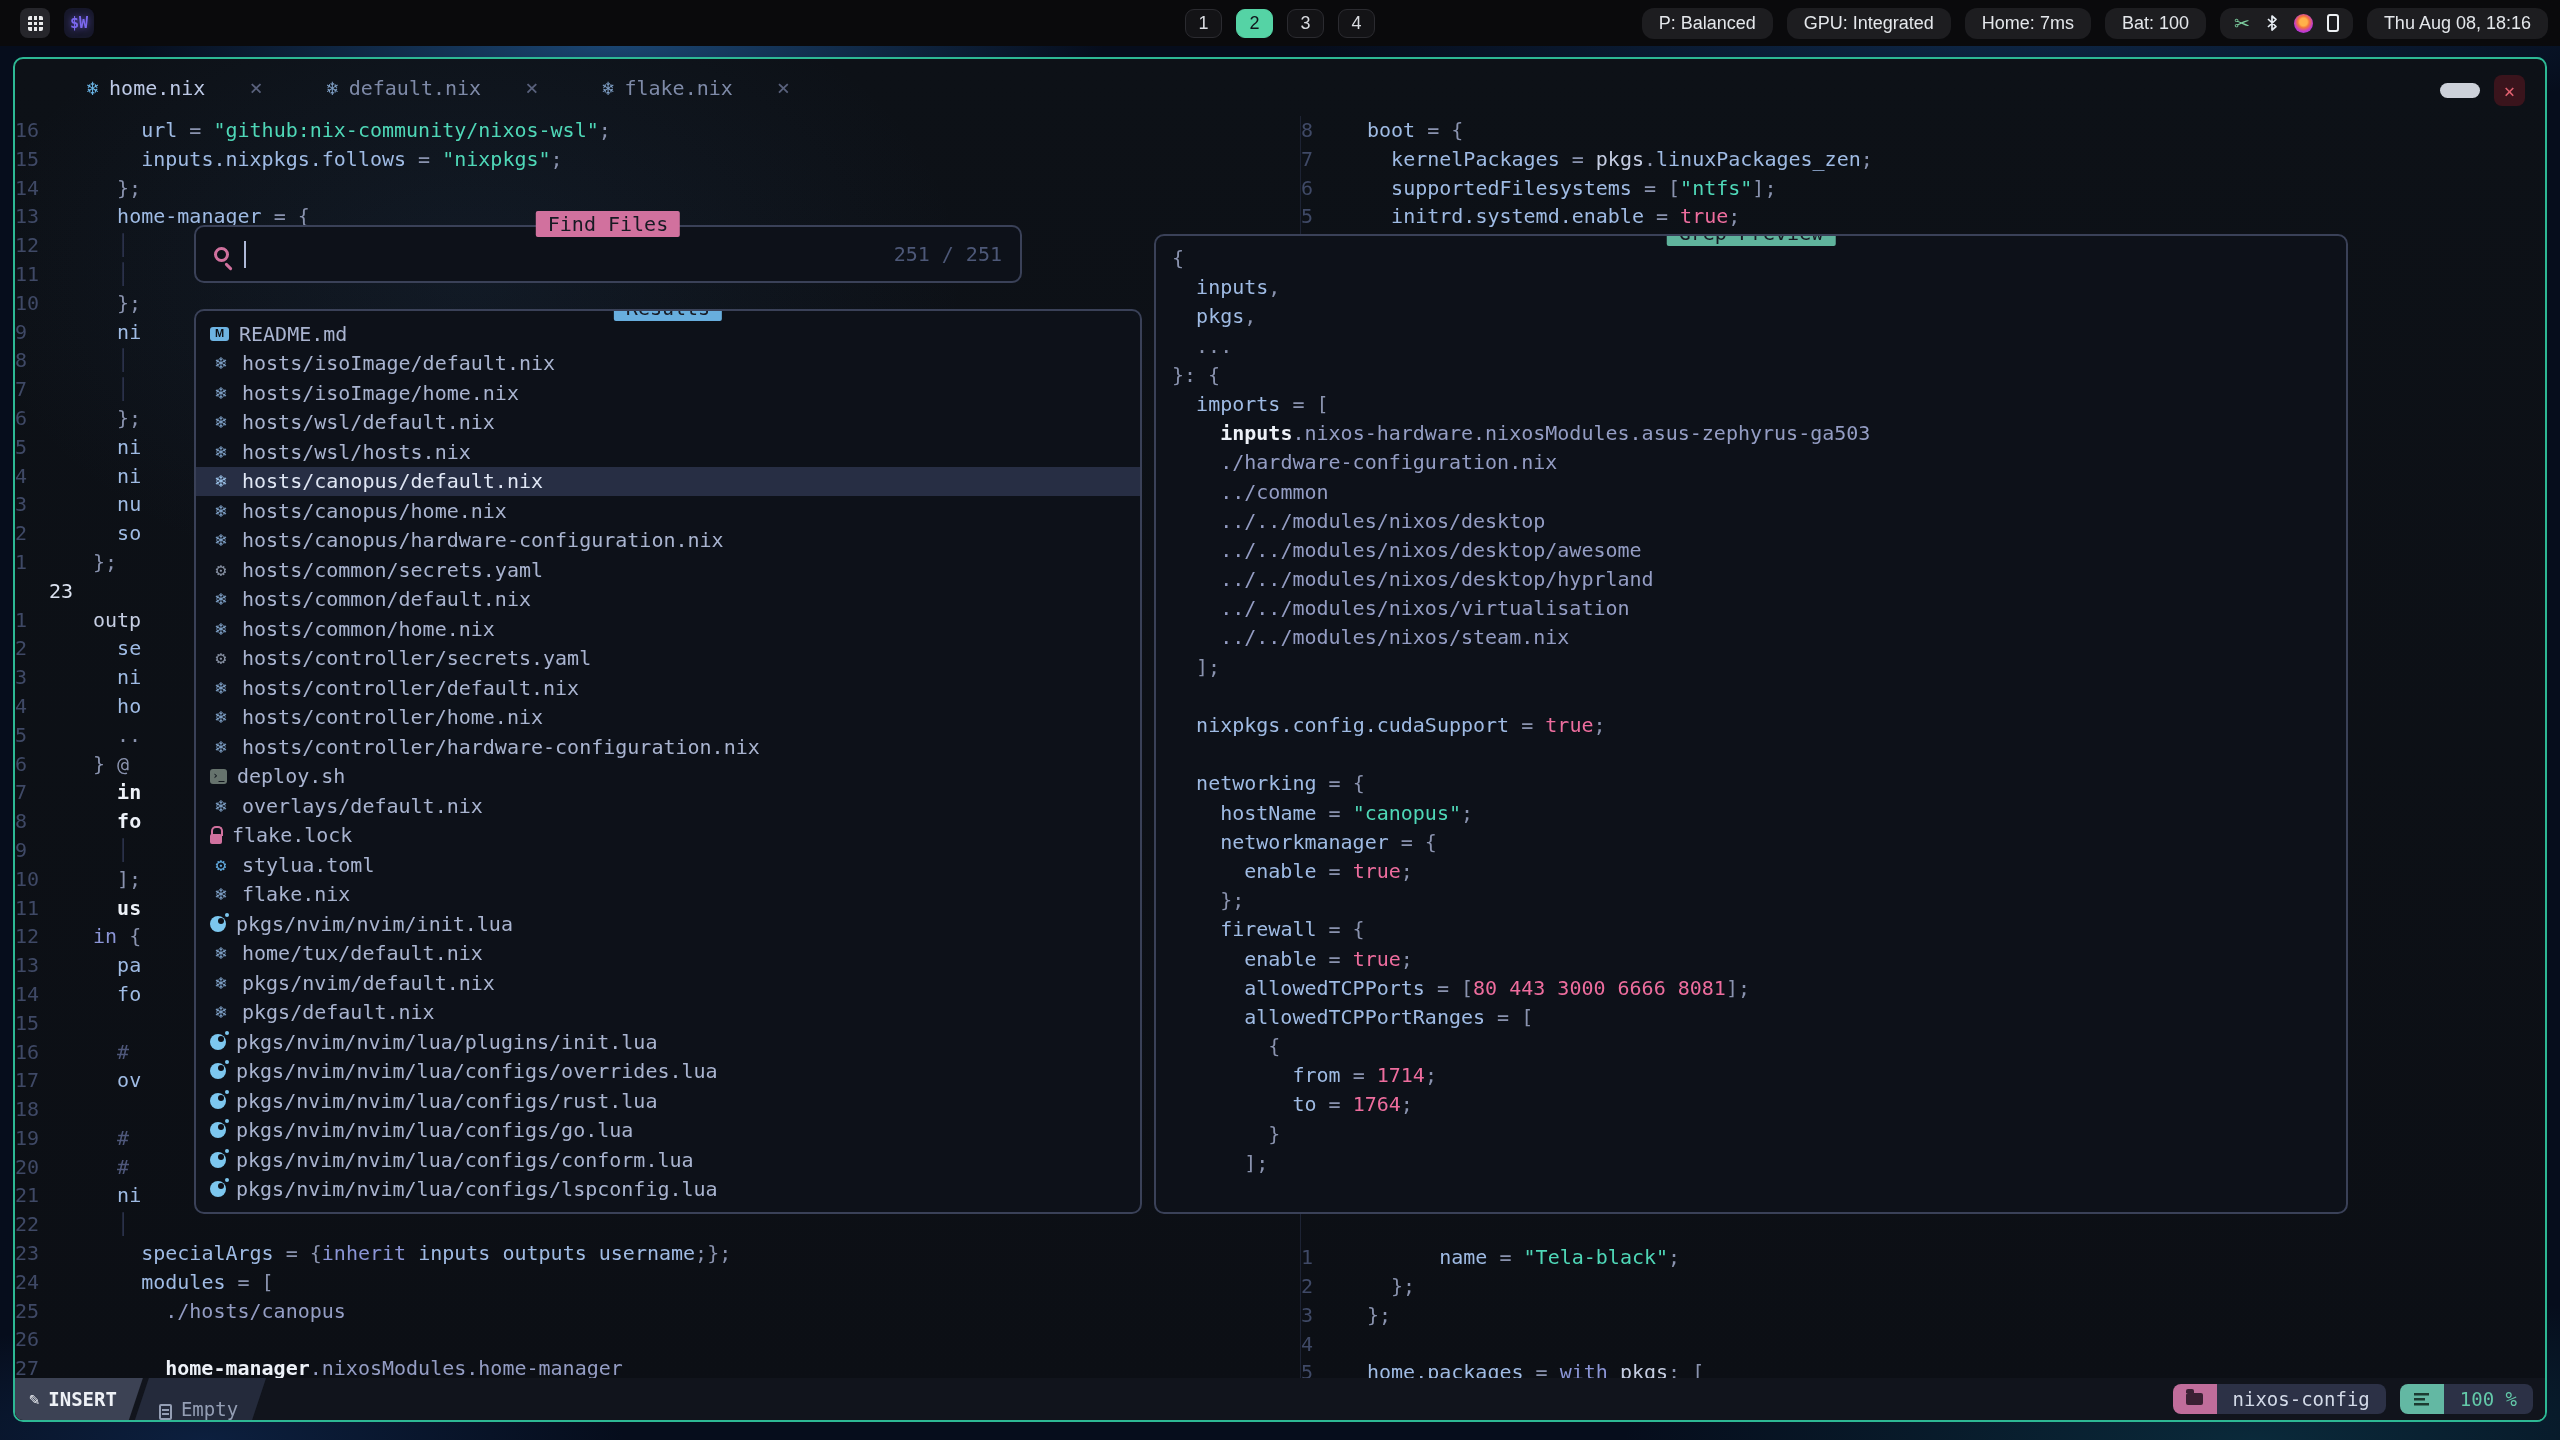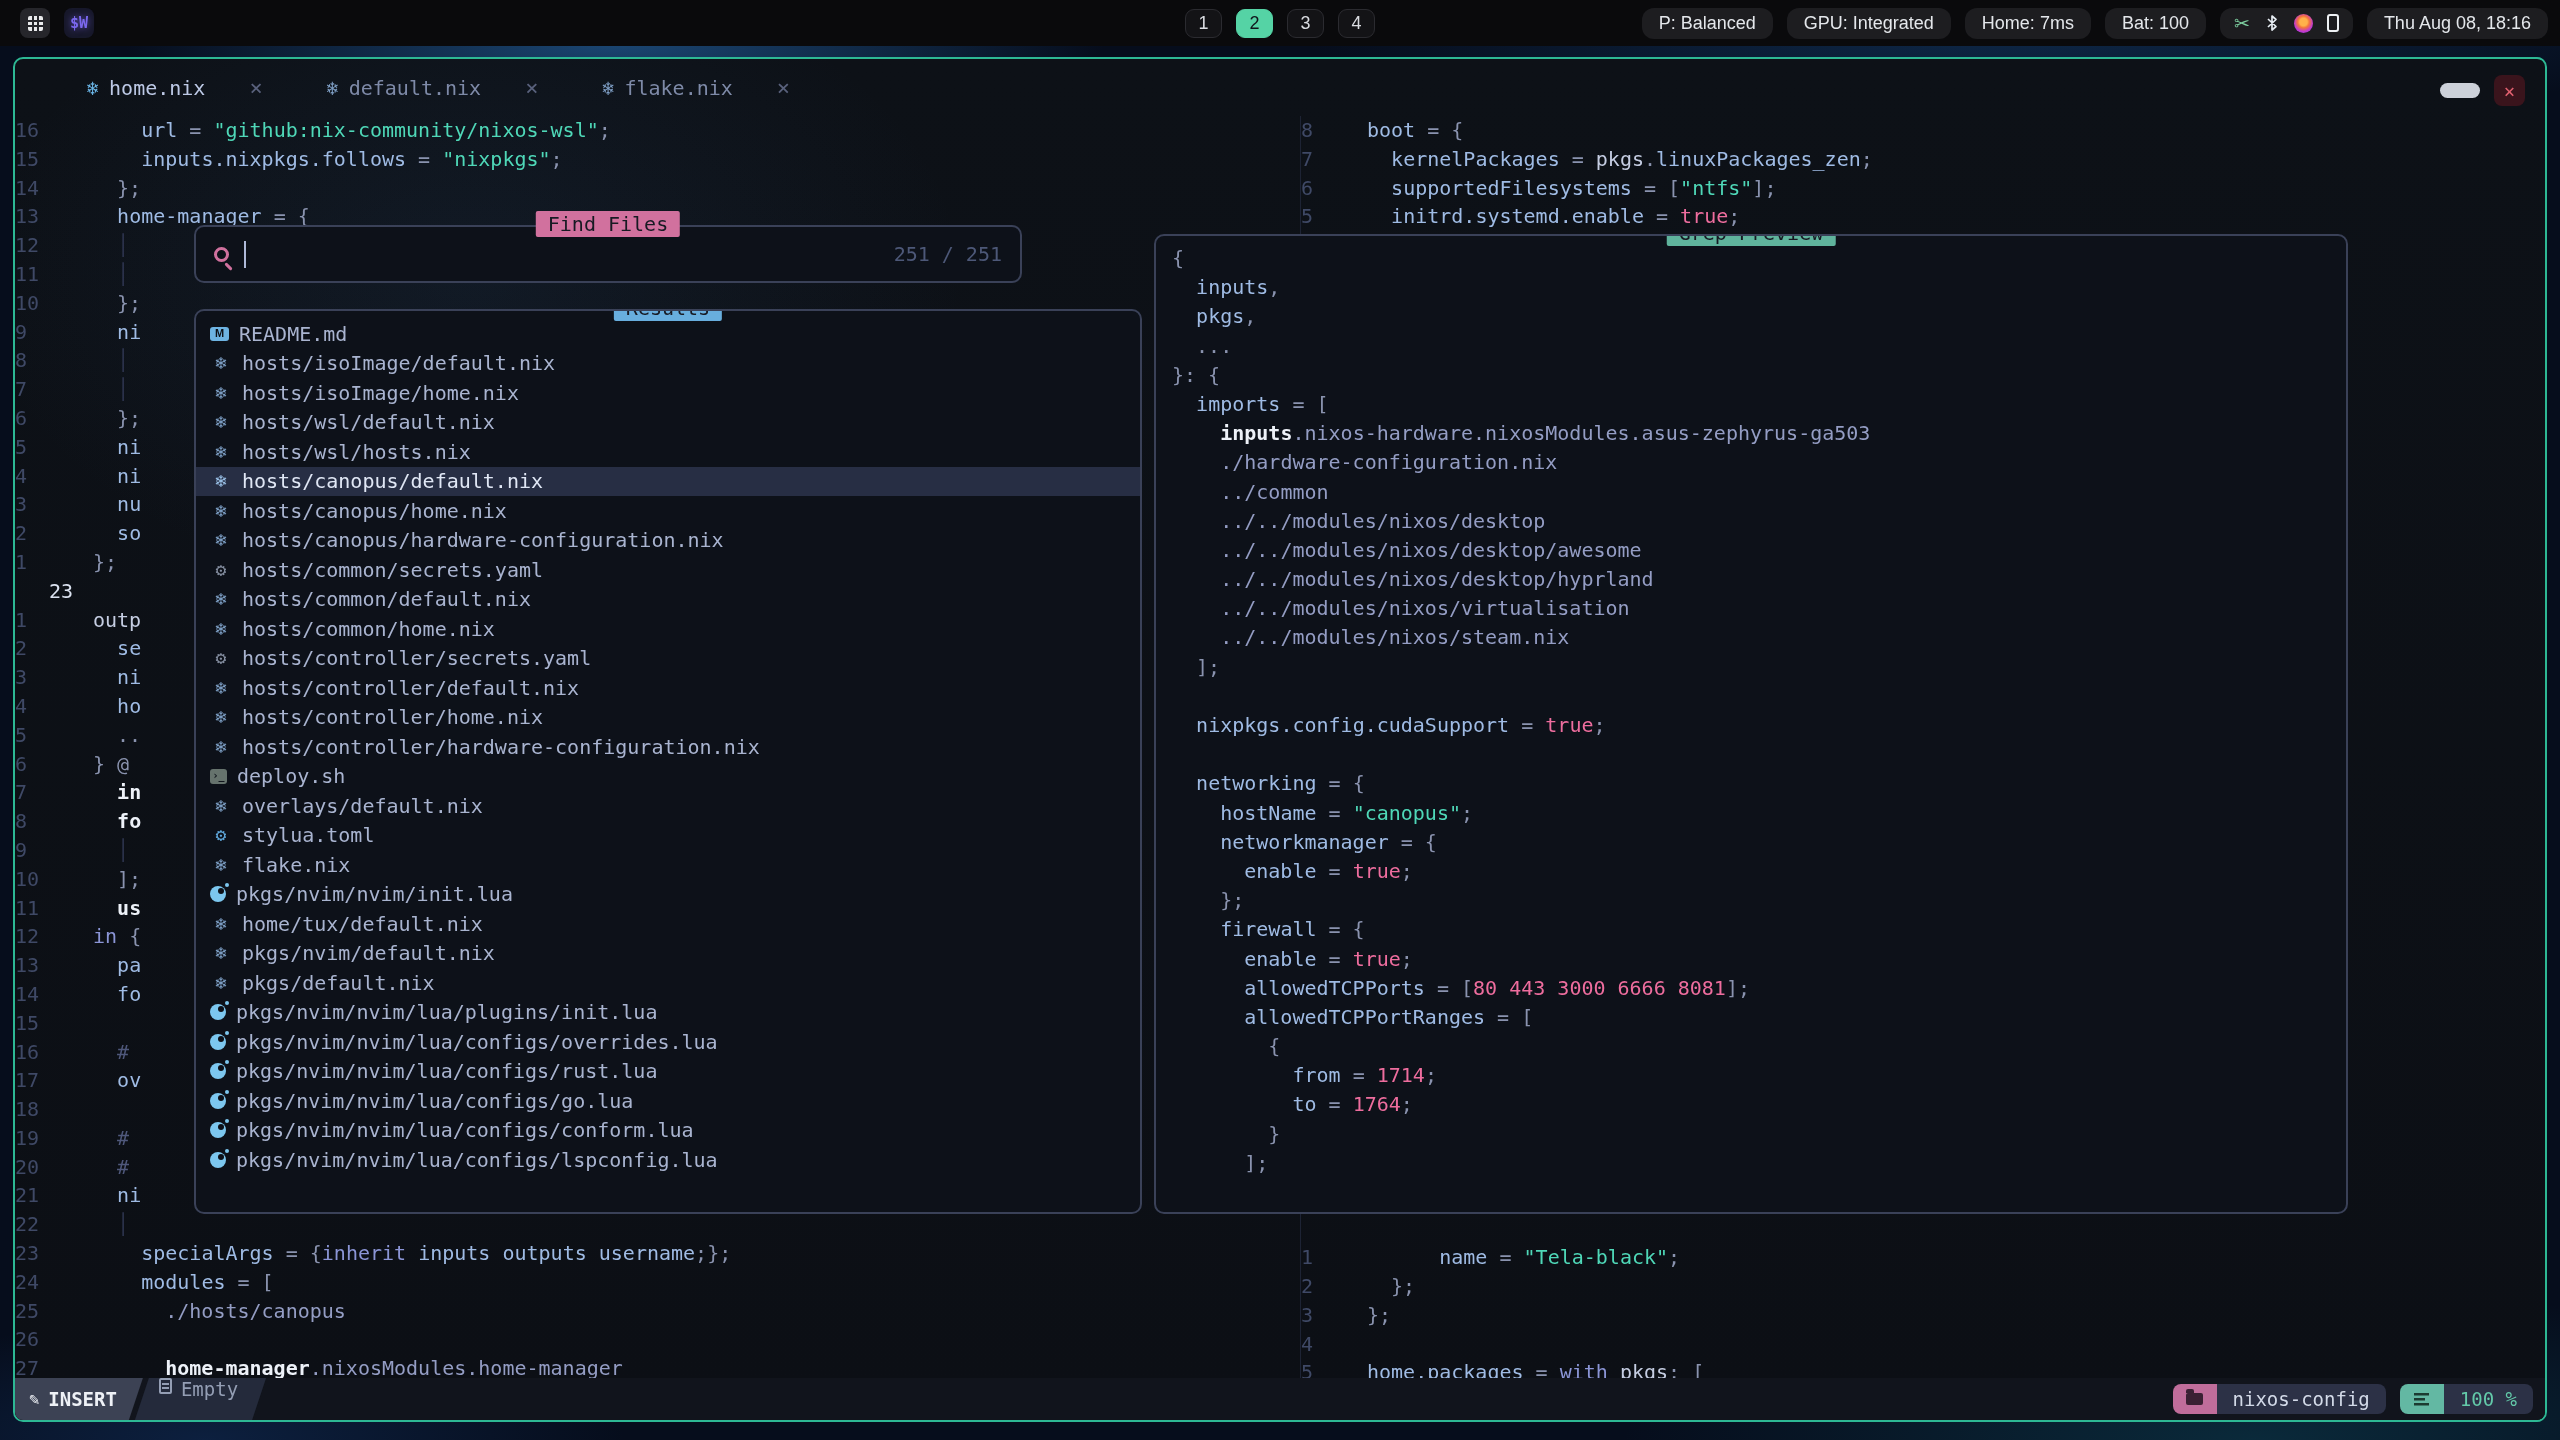--- a/index.html
+++ b/index.html
@@ -100,21 +100,21 @@
   .ico-lock{width:12px;height:10px;background:#d0719e;border-radius:2px;position:relative;margin-top:7px}
   .ico-lock::before{content:"";position:absolute;width:8px;height:8px;border:2px solid #d0719e;border-bottom:none;
     border-radius:5px 5px 0 0;top:-8px;left:1px}
   .fl-preview{left:1139px;top:175px;width:1194px;height:980px;padding:8px 0 0 16px;overflow:hidden}
   .fl-preview .row{line-height:29.2px;height:29.2px}
   
   .statusline{position:absolute;left:0;right:0;bottom:0;height:42px;background:#11141c;display:flex;align-items:center;
     font-family:"DejaVu Sans Mono",monospace;font-size:19px;z-index:30}
   .seg-mode{height:100%;background:#3c4254;color:#eef1f6;font-weight:bold;display:flex;align-items:center;gap:9px;
     padding:0 26px 0 14px;clip-path:polygon(0 0,100% 0,calc(100% - 14px) 100%,0 100%)}
-  .seg-file{height:100%;margin-left:-8px;background:#242a3b;color:#949eb4;display:flex;align-items:flex-start;gap:9px;
+  .seg-file{height:100%;margin-left:-8px;background:#242a3b;color:#949eb4;display:flex;align-items:flex-end;gap:9px;
     padding:0 28px 0 24px;clip-path:polygon(14px 0,100% 0,calc(100% - 14px) 100%,0 100%)}
   .ic-pencil{font-size:17px;color:#eef1f6}
   .ic-file{width:13px;height:16px;border:2px solid #949eb4;border-radius:2px;
     background-image:linear-gradient(#949eb4,#949eb4),linear-gradient(#949eb4,#949eb4);
     background-size:7px 2px,7px 2px;background-position:1px 3px,1px 7px;background-repeat:no-repeat}
   .sl-right{margin-left:auto;display:flex;gap:14px;margin-right:12px;align-items:center}
   .grp{display:flex;height:30px;border-radius:8px;overflow:hidden}
   .seg-pink{background:#c06d9b;width:44px;display:flex;align-items:center;justify-content:center}
   .seg-teal{background:#63b8a3;width:44px;display:flex;align-items:center;justify-content:center}
   .seg-dark{background:#2c3146;color:#d3dae8;display:flex;align-items:center;padding:0 16px}
@@ -269,20 +269,21 @@
         <div class="ritem"><span class="fico ico-nix">❄</span><span>hosts/canopus/hardware-configuration.nix</span></div>
         <div class="ritem"><span class="fico ico-gear">⚙</span><span>hosts/common/secrets.yaml</span></div>
         <div class="ritem"><span class="fico ico-nix">❄</span><span>hosts/common/default.nix</span></div>
         <div class="ritem"><span class="fico ico-nix">❄</span><span>hosts/common/home.nix</span></div>
         <div class="ritem"><span class="fico ico-gear">⚙</span><span>hosts/controller/secrets.yaml</span></div>
         <div class="ritem"><span class="fico ico-nix">❄</span><span>hosts/controller/default.nix</span></div>
         <div class="ritem"><span class="fico ico-nix">❄</span><span>hosts/controller/home.nix</span></div>
         <div class="ritem"><span class="fico ico-nix">❄</span><span>hosts/controller/hardware-configuration.nix</span></div>
         <div class="ritem"><span class="fico ico-sh">›_</span><span>deploy.sh</span></div>
         <div class="ritem"><span class="fico ico-nix">❄</span><span>overlays/default.nix</span></div>
+        <div class="ritem"><span class="fico ico-lock"></span><span>flake.lock</span></div>
         <div class="ritem"><span class="fico ico-gearblue">⚙</span><span>stylua.toml</span></div>
         <div class="ritem"><span class="fico ico-nix">❄</span><span>flake.nix</span></div>
         <div class="ritem"><span class="fico ico-lua"></span><span>pkgs/nvim/nvim/init.lua</span></div>
         <div class="ritem"><span class="fico ico-nix">❄</span><span>home/tux/default.nix</span></div>
         <div class="ritem"><span class="fico ico-nix">❄</span><span>pkgs/nvim/default.nix</span></div>
         <div class="ritem"><span class="fico ico-nix">❄</span><span>pkgs/default.nix</span></div>
         <div class="ritem"><span class="fico ico-lua"></span><span>pkgs/nvim/nvim/lua/plugins/init.lua</span></div>
         <div class="ritem"><span class="fico ico-lua"></span><span>pkgs/nvim/nvim/lua/configs/overrides.lua</span></div>
         <div class="ritem"><span class="fico ico-lua"></span><span>pkgs/nvim/nvim/lua/configs/rust.lua</span></div>
         <div class="ritem"><span class="fico ico-lua"></span><span>pkgs/nvim/nvim/lua/configs/go.lua</span></div>

